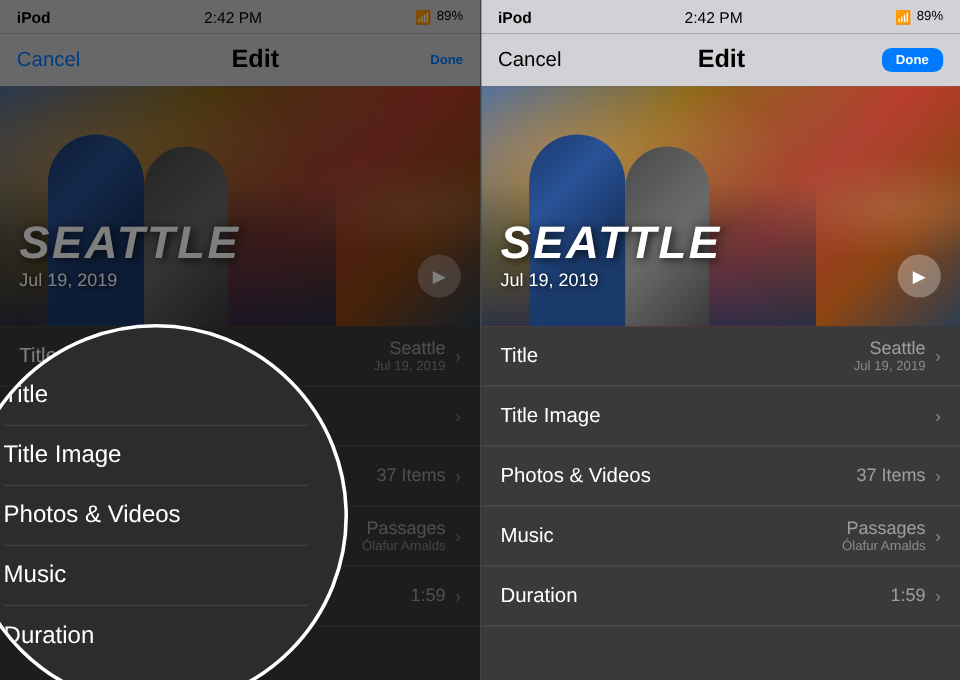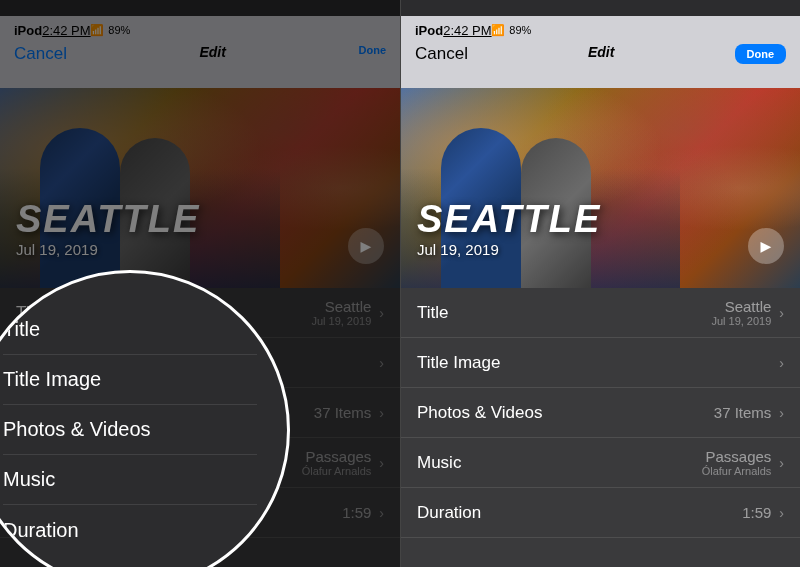--- a/index.html
+++ b/index.html
@@ -26,65 +26,63 @@
     .phone-panel + .phone-panel {
       border-left: 1px solid #444;
     }
 
     
     .status-bar {
       height: 28px;
       background: #2c2c2e;
       display: flex;
       align-items: center;
+      justify-content: space-between;
       padding: 0 14px;
       flex-shrink: 0;
-      margin-top: 16px;
     }
     .status-bar-left {
       font-size: 13px;
       font-weight: 600;
       color: #000;
       color: #1a1a1a;
     }
     .status-bar-center {
       font-size: 13px;
       font-weight: 500;
       color: #1a1a1a;
-      text-decoration: underline;
     }
     .status-bar-right {
       display: flex;
       align-items: center;
       gap: 4px;
       font-size: 11px;
       color: #1a1a1a;
     }
 
     
     .nav-bar {
       height: 44px;
       background: #3a3a3c;
       display: flex;
-      align-items: flex-start;
+      align-items: center;
       justify-content: space-between;
       padding: 0 14px;
       flex-shrink: 0;
       gap: 30px;
     }
     .nav-cancel {
       font-size: 17px;
       color: #007aff;
       cursor: pointer;
     }
     .nav-title {
-      font-size: 14px;
+      font-size: 21px;
       font-weight: 600;
       color: #ffffff;
-      font-style: italic;
     }
     .nav-done {
       font-size: 11px;
       font-weight: 600;
       color: #007aff;
       cursor: pointer;
     }
     .nav-done.highlighted {
       background: #007aff;
       color: #fff;

